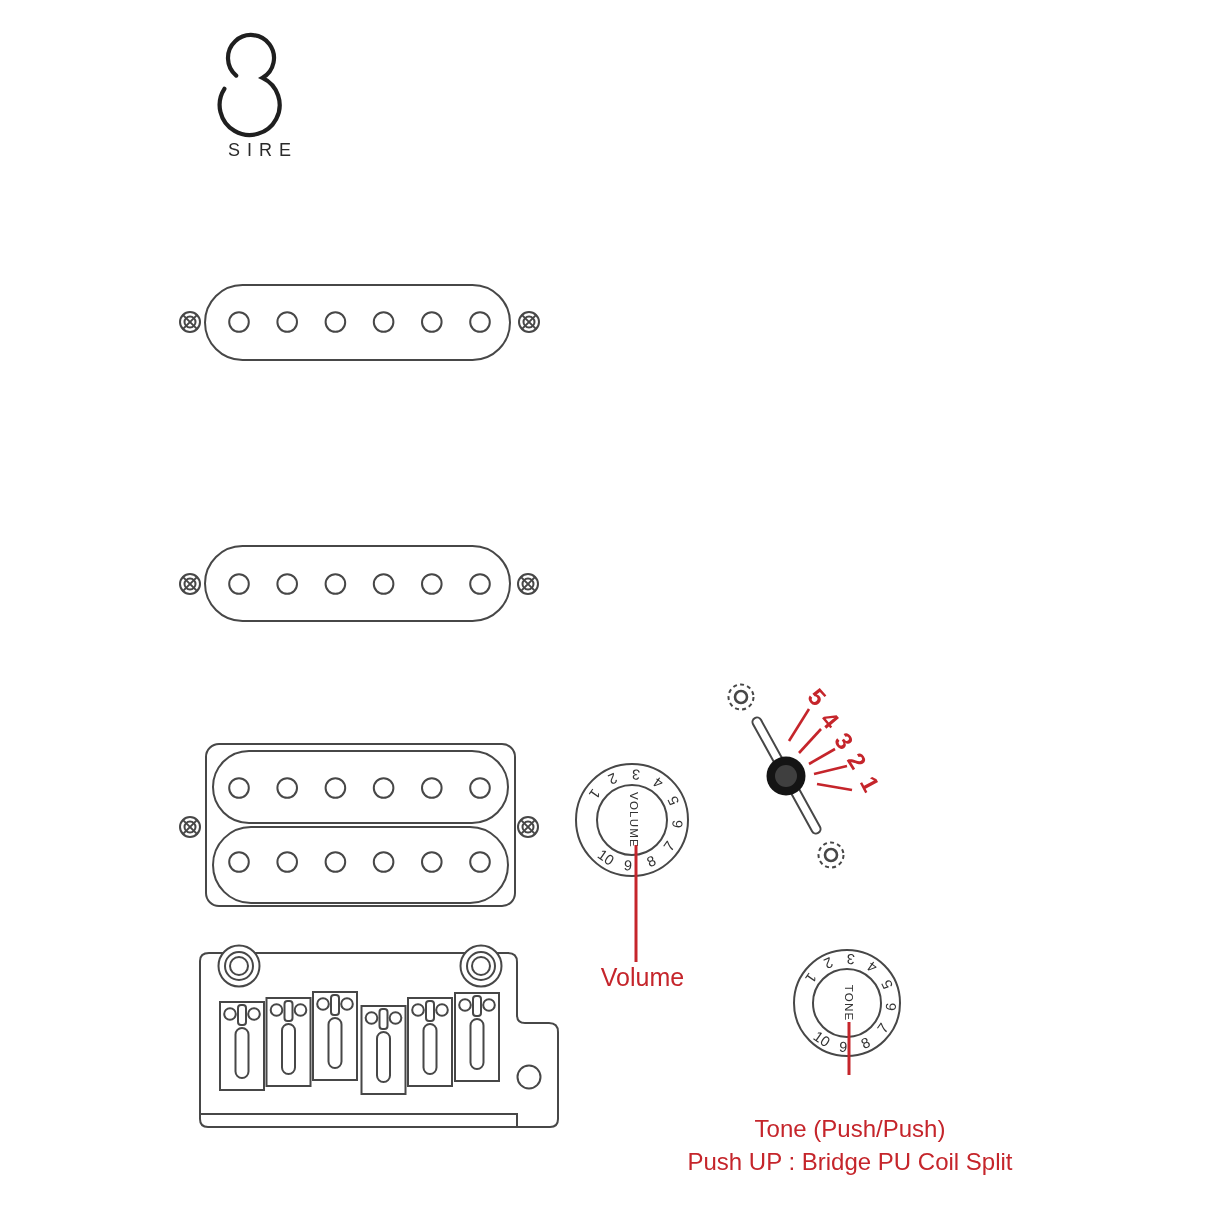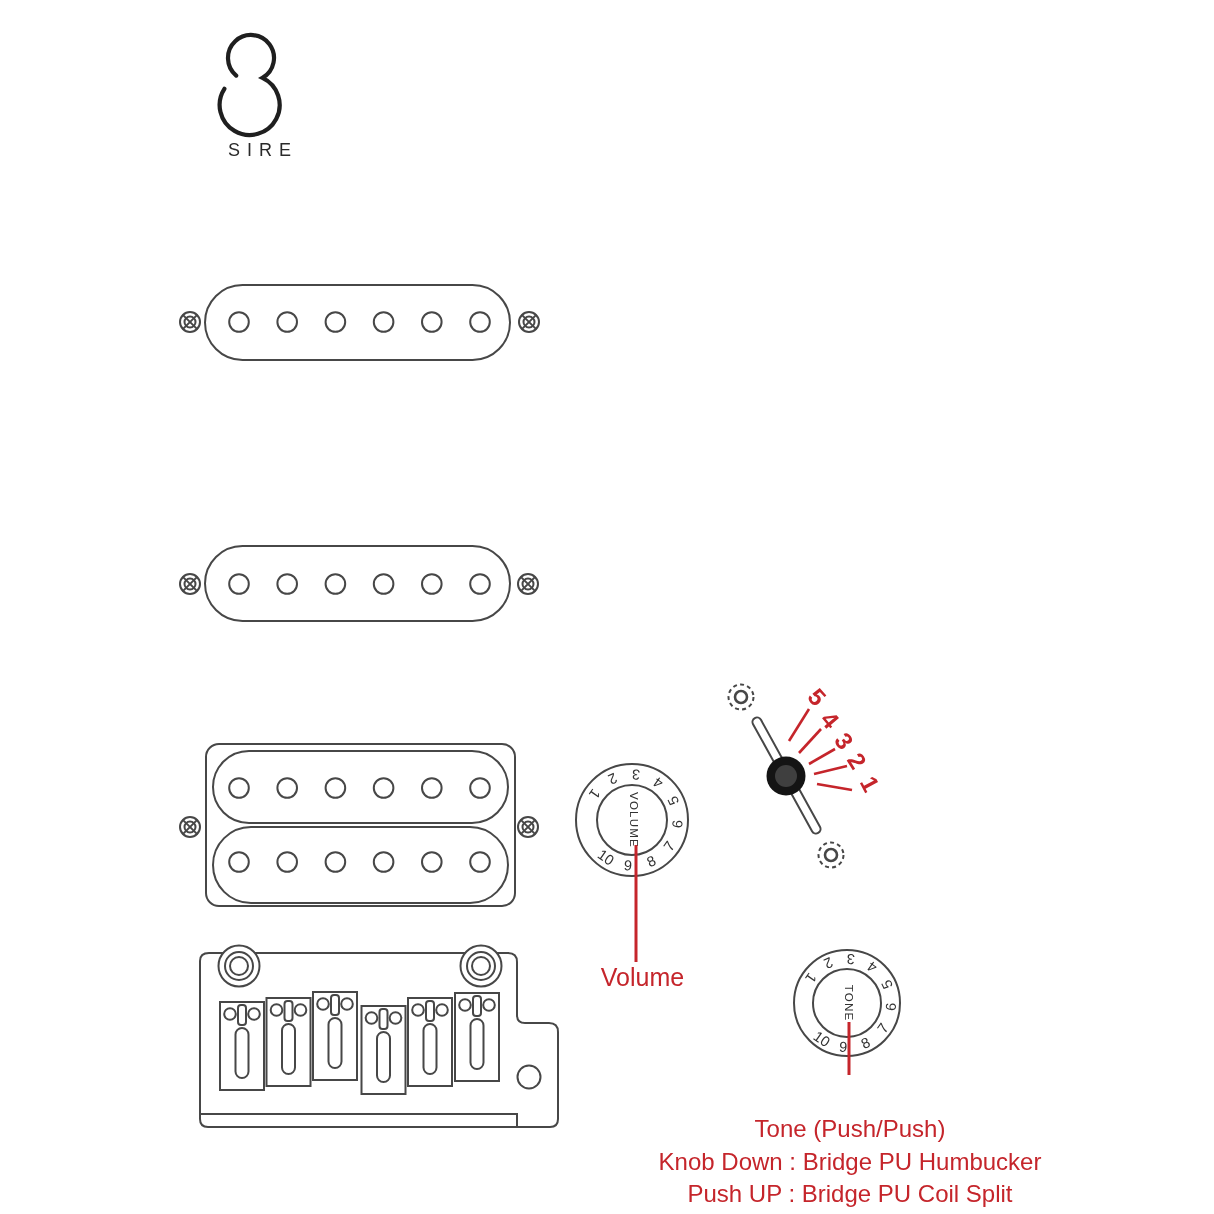--- a/index.html
+++ b/index.html
@@ -224,15 +224,14 @@
 
 <div class="abs wordmark">SIRE</div>
 
 <div class="abs legend">
 </div>
 
 <div class="abs volume-caption">Volume</div>
 
 <div class="abs tone-caption">
   <div>Tone (Push/Push)</div>
-  <div>Knob Down : Bridge PU Humbucker</div>
   <div>Push UP : Bridge PU Coil Split</div>
 </div>
 
 </body></html>

